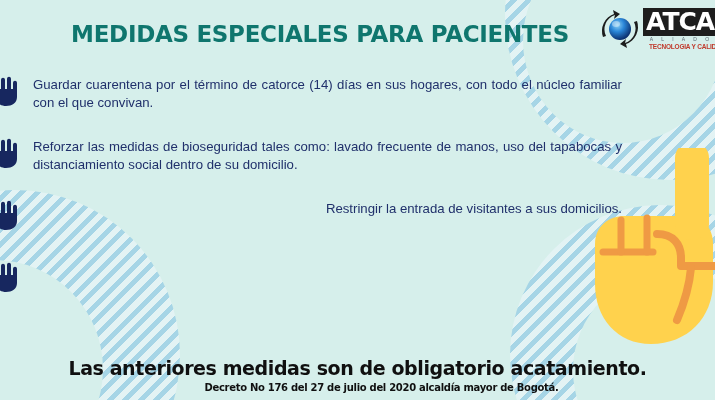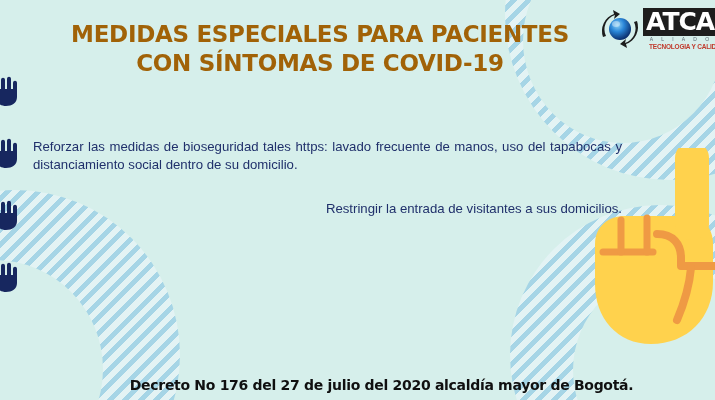--- a/index.html
+++ b/index.html
@@ -148,21 +148,21 @@
     width: 640px;
     text-align: center;
     z-index: 4;
   }
   .title-line {
     display: block;
     font-family: "DejaVu Sans", sans-serif;
     font-weight: bold;
     font-size: 23px;
     letter-spacing: -0.3px;
-    color: #a16207;
+    color: #0f766e;
     line-height: 1.27;
     white-space: nowrap;
   }
 
   
   .measures {
     position: absolute;
     top: 76px;
     left: 0;
     width: 640px;
@@ -222,21 +222,21 @@
     letter-spacing: -0.4px;
     color: #101010;
     line-height: 1.2;
     white-space: nowrap;
   }
   .footer-sub {
     display: block;
     margin-top: 2px;
     font-family: "DejaVu Sans", sans-serif;
     font-weight: bold;
-    font-size: 14px;
+    font-size: 10px;
     letter-spacing: -0.3px;
     color: #101010;
     line-height: 1.2;
     white-space: nowrap;
     margin-left: 48px;
   }
 </style>
 </head>
 <body>
 
@@ -271,21 +271,20 @@
       <span class="logo-atcal-box">
         <span class="logo-atcal-text">ATCAL</span>
       </span>
       <span class="logo-aliados">A L I A D O S</span>
       <span class="logo-tagline">TECNOLOGIA Y CALIDAD</span>
     </div>
   </div>
 
   <div class="title">
     <span class="title-line">MEDIDAS ESPECIALES PARA PACIENTES</span>
-    <span class="title-line">CON SÍNTOMAS DE COVID-19</span>
   </div>
 
   <div class="yellow-hand">
     <svg viewBox="0 0 132 200" width="132" height="200">
       <g>
 
         <path d="M4 96 C4 78 18 68 34 68 L96 68 C112 68 122 80 122 96 L122 134
                  C122 170 96 196 60 196 C26 196 4 170 4 136 Z" fill="#ffd24d"></path>
 
         <rect x="84" y="-6" width="34" height="98" rx="16" fill="#ffd24d"></rect>
@@ -303,31 +302,32 @@
   <div class="measures">
 
     <div class="measure">
       <span class="measure-icon">
         <svg viewBox="0 0 28 32" width="28" height="32">
           <path d="M2 9 C2 6 6 6 6 9 L6 14 L8 14 L8 5 C8 2 12 2 12 5 L12 14 L14 14
                    L14 4 C14 1 18 1 18 4 L18 14 L20 14 L20 8 C20 5 24 5 24 8 L24 22
                    C24 28 19 31 13 31 C7 31 2 27 2 21 Z" fill="#17275f"></path>
         </svg>
       </span>
+      <span class="measure-text">Guardar cuarentena por el término de catorce (14) días en sus hogares, con todo el  núcleo familiar con el que convivan.</span>
     </div>
 
     <div class="measure">
       <span class="measure-icon">
         <svg viewBox="0 0 28 32" width="28" height="32">
           <path d="M2 9 C2 6 6 6 6 9 L6 14 L8 14 L8 5 C8 2 12 2 12 5 L12 14 L14 14
                    L14 4 C14 1 18 1 18 4 L18 14 L20 14 L20 8 C20 5 24 5 24 8 L24 22
                    C24 28 19 31 13 31 C7 31 2 27 2 21 Z" fill="#17275f"></path>
         </svg>
       </span>
-      <span class="measure-text">Reforzar las medidas de bioseguridad tales https: lavado frecuente de manos, uso del tapabocas y distanciamiento social dentro de su domicilio.</span>
+      <span class="measure-text">Reforzar las medidas de bioseguridad tales como: lavado frecuente de manos, uso del tapabocas y distanciamiento social dentro de su domicilio.</span>
     </div>
 
     <div class="measure">
       <span class="measure-icon">
         <svg viewBox="0 0 28 32" width="28" height="32">
           <path d="M2 9 C2 6 6 6 6 9 L6 14 L8 14 L8 5 C8 2 12 2 12 5 L12 14 L14 14
                    L14 4 C14 1 18 1 18 4 L18 14 L20 14 L20 8 C20 5 24 5 24 8 L24 22
                    C24 28 19 31 13 31 C7 31 2 27 2 21 Z" fill="#17275f"></path>
         </svg>
       </span>
@@ -340,16 +340,17 @@
           <path d="M2 9 C2 6 6 6 6 9 L6 14 L8 14 L8 5 C8 2 12 2 12 5 L12 14 L14 14
                    L14 4 C14 1 18 1 18 4 L18 14 L20 14 L20 8 C20 5 24 5 24 8 L24 22
                    C24 28 19 31 13 31 C7 31 2 27 2 21 Z" fill="#17275f"></path>
         </svg>
       </span>
     </div>
 
   </div>
 
   <div class="footer">
+    <span class="footer-main">Las anteriores medidas son de obligatorio acatamiento.</span>
     <span class="footer-sub">Decreto No 176 del 27 de julio del 2020 alcaldía mayor de Bogotá.</span>
   </div>
 
 </div>
 
 </body></html>

